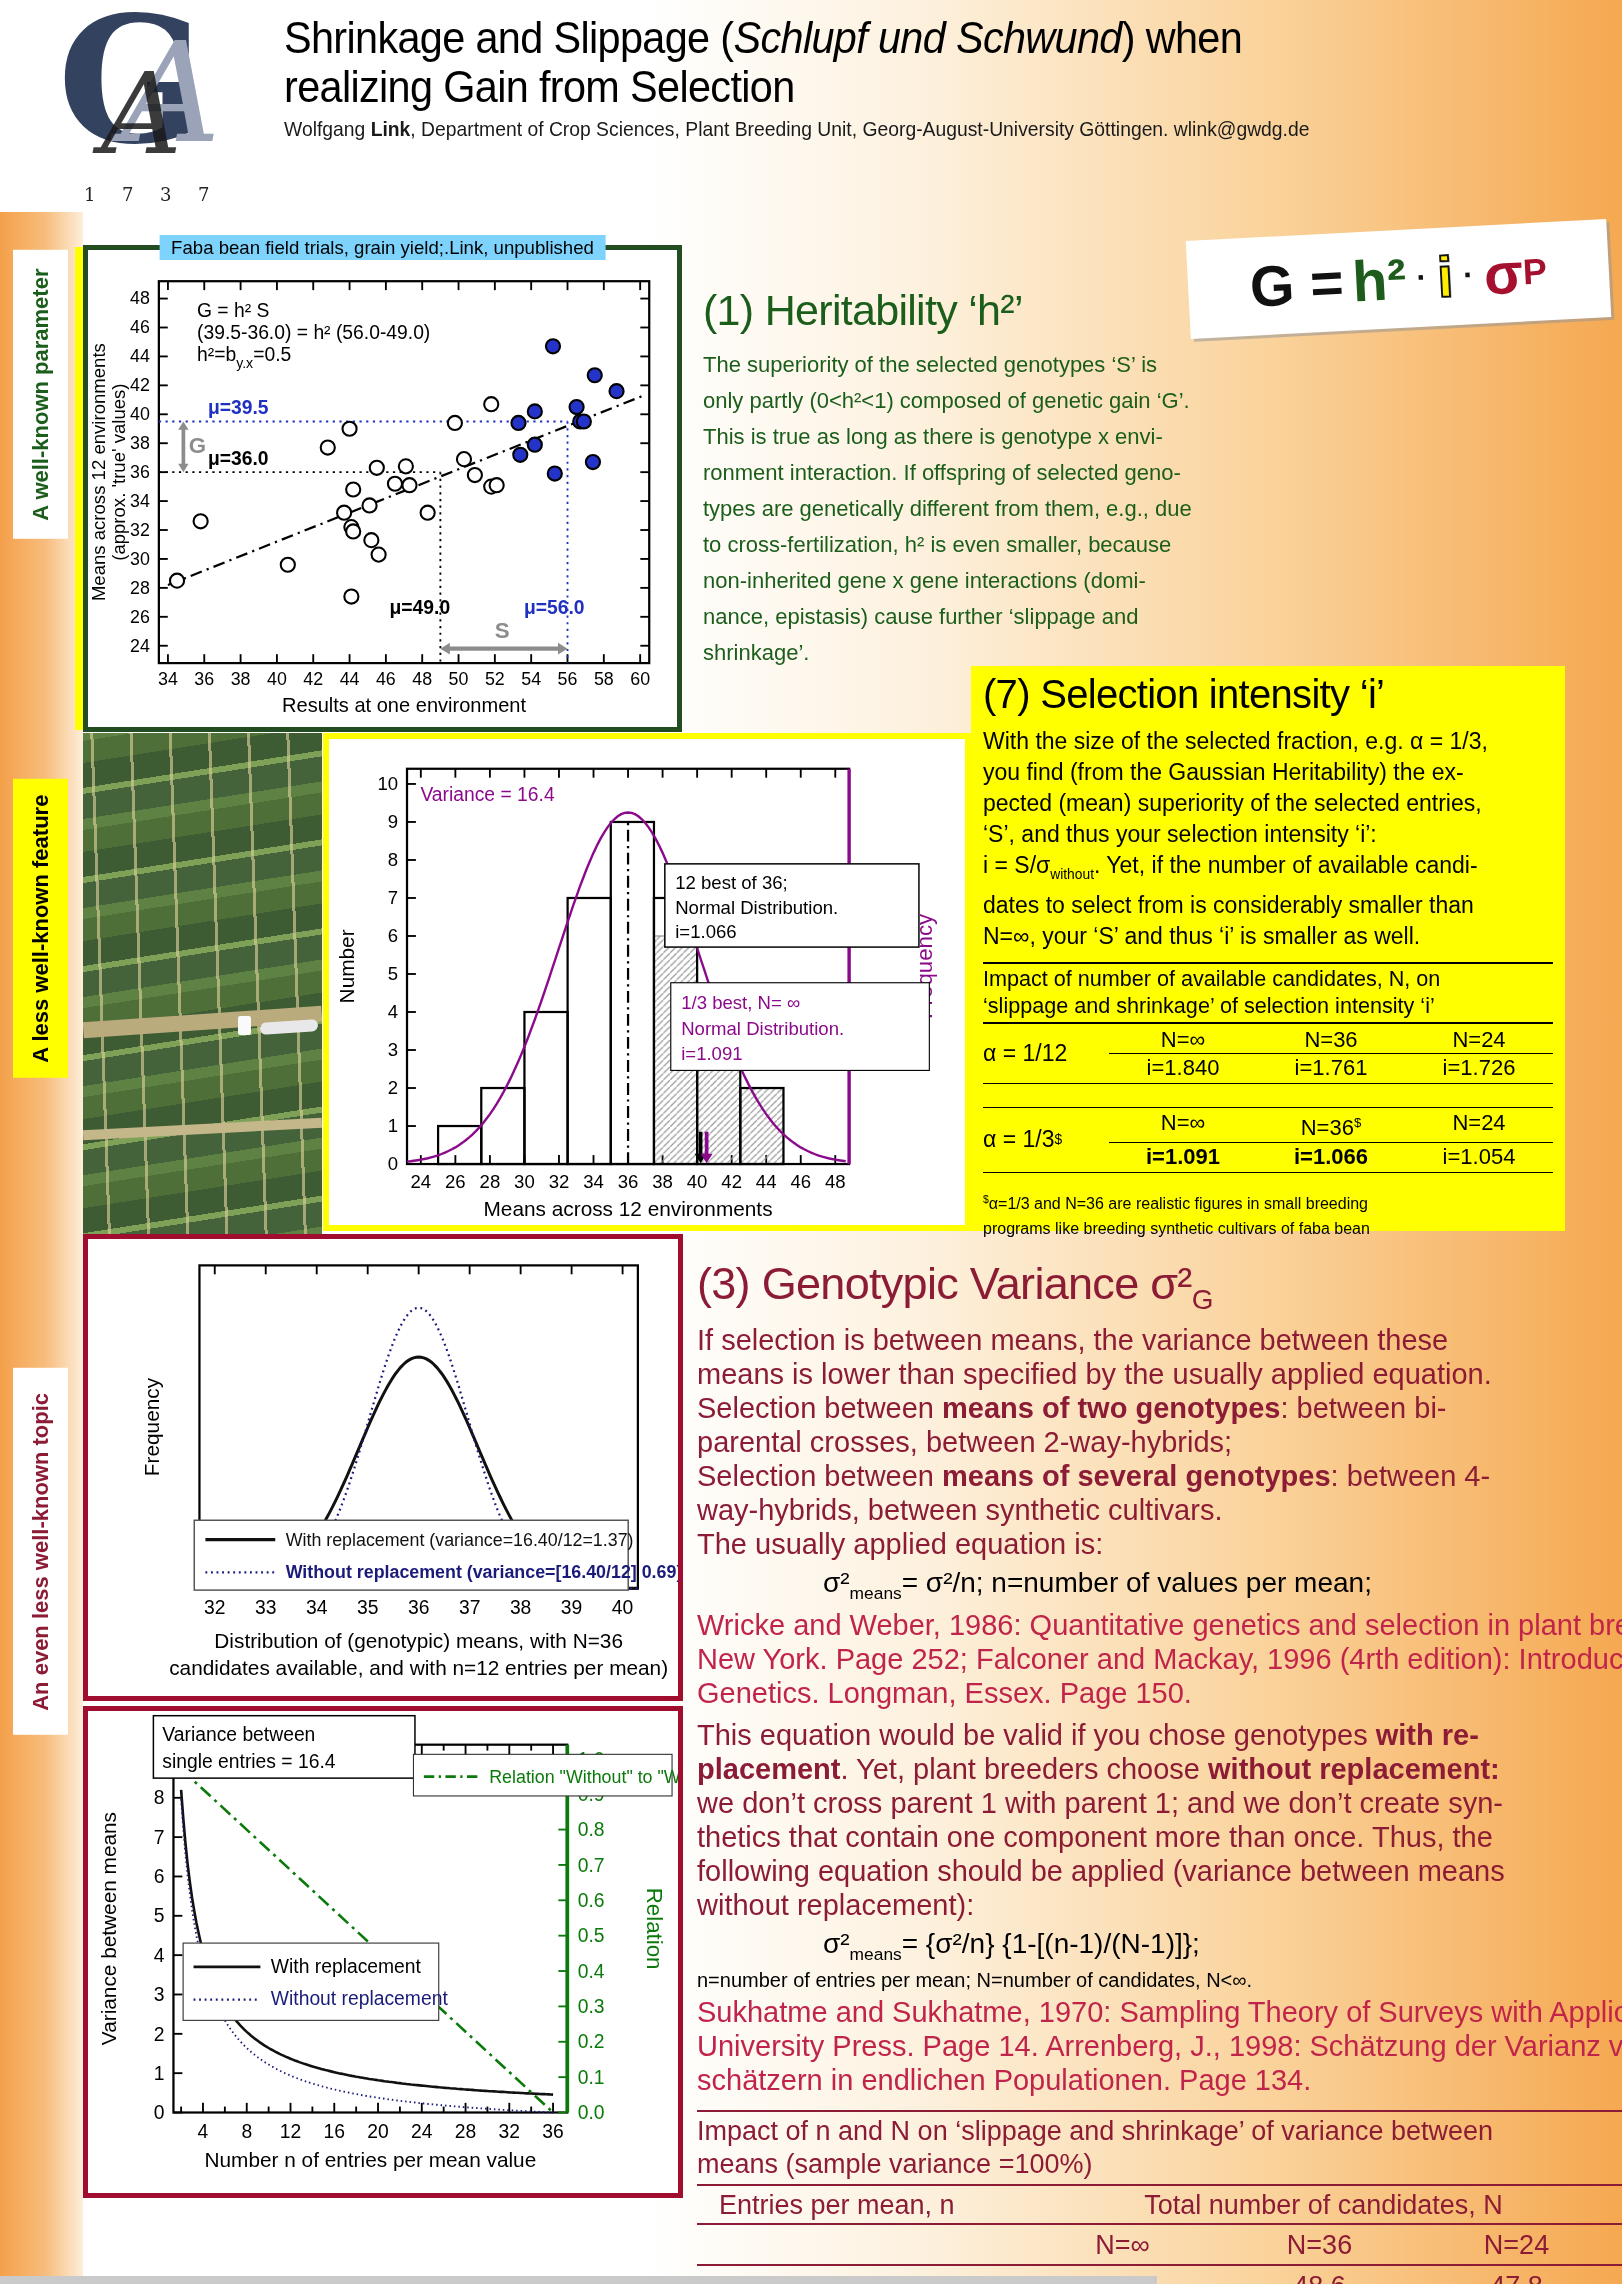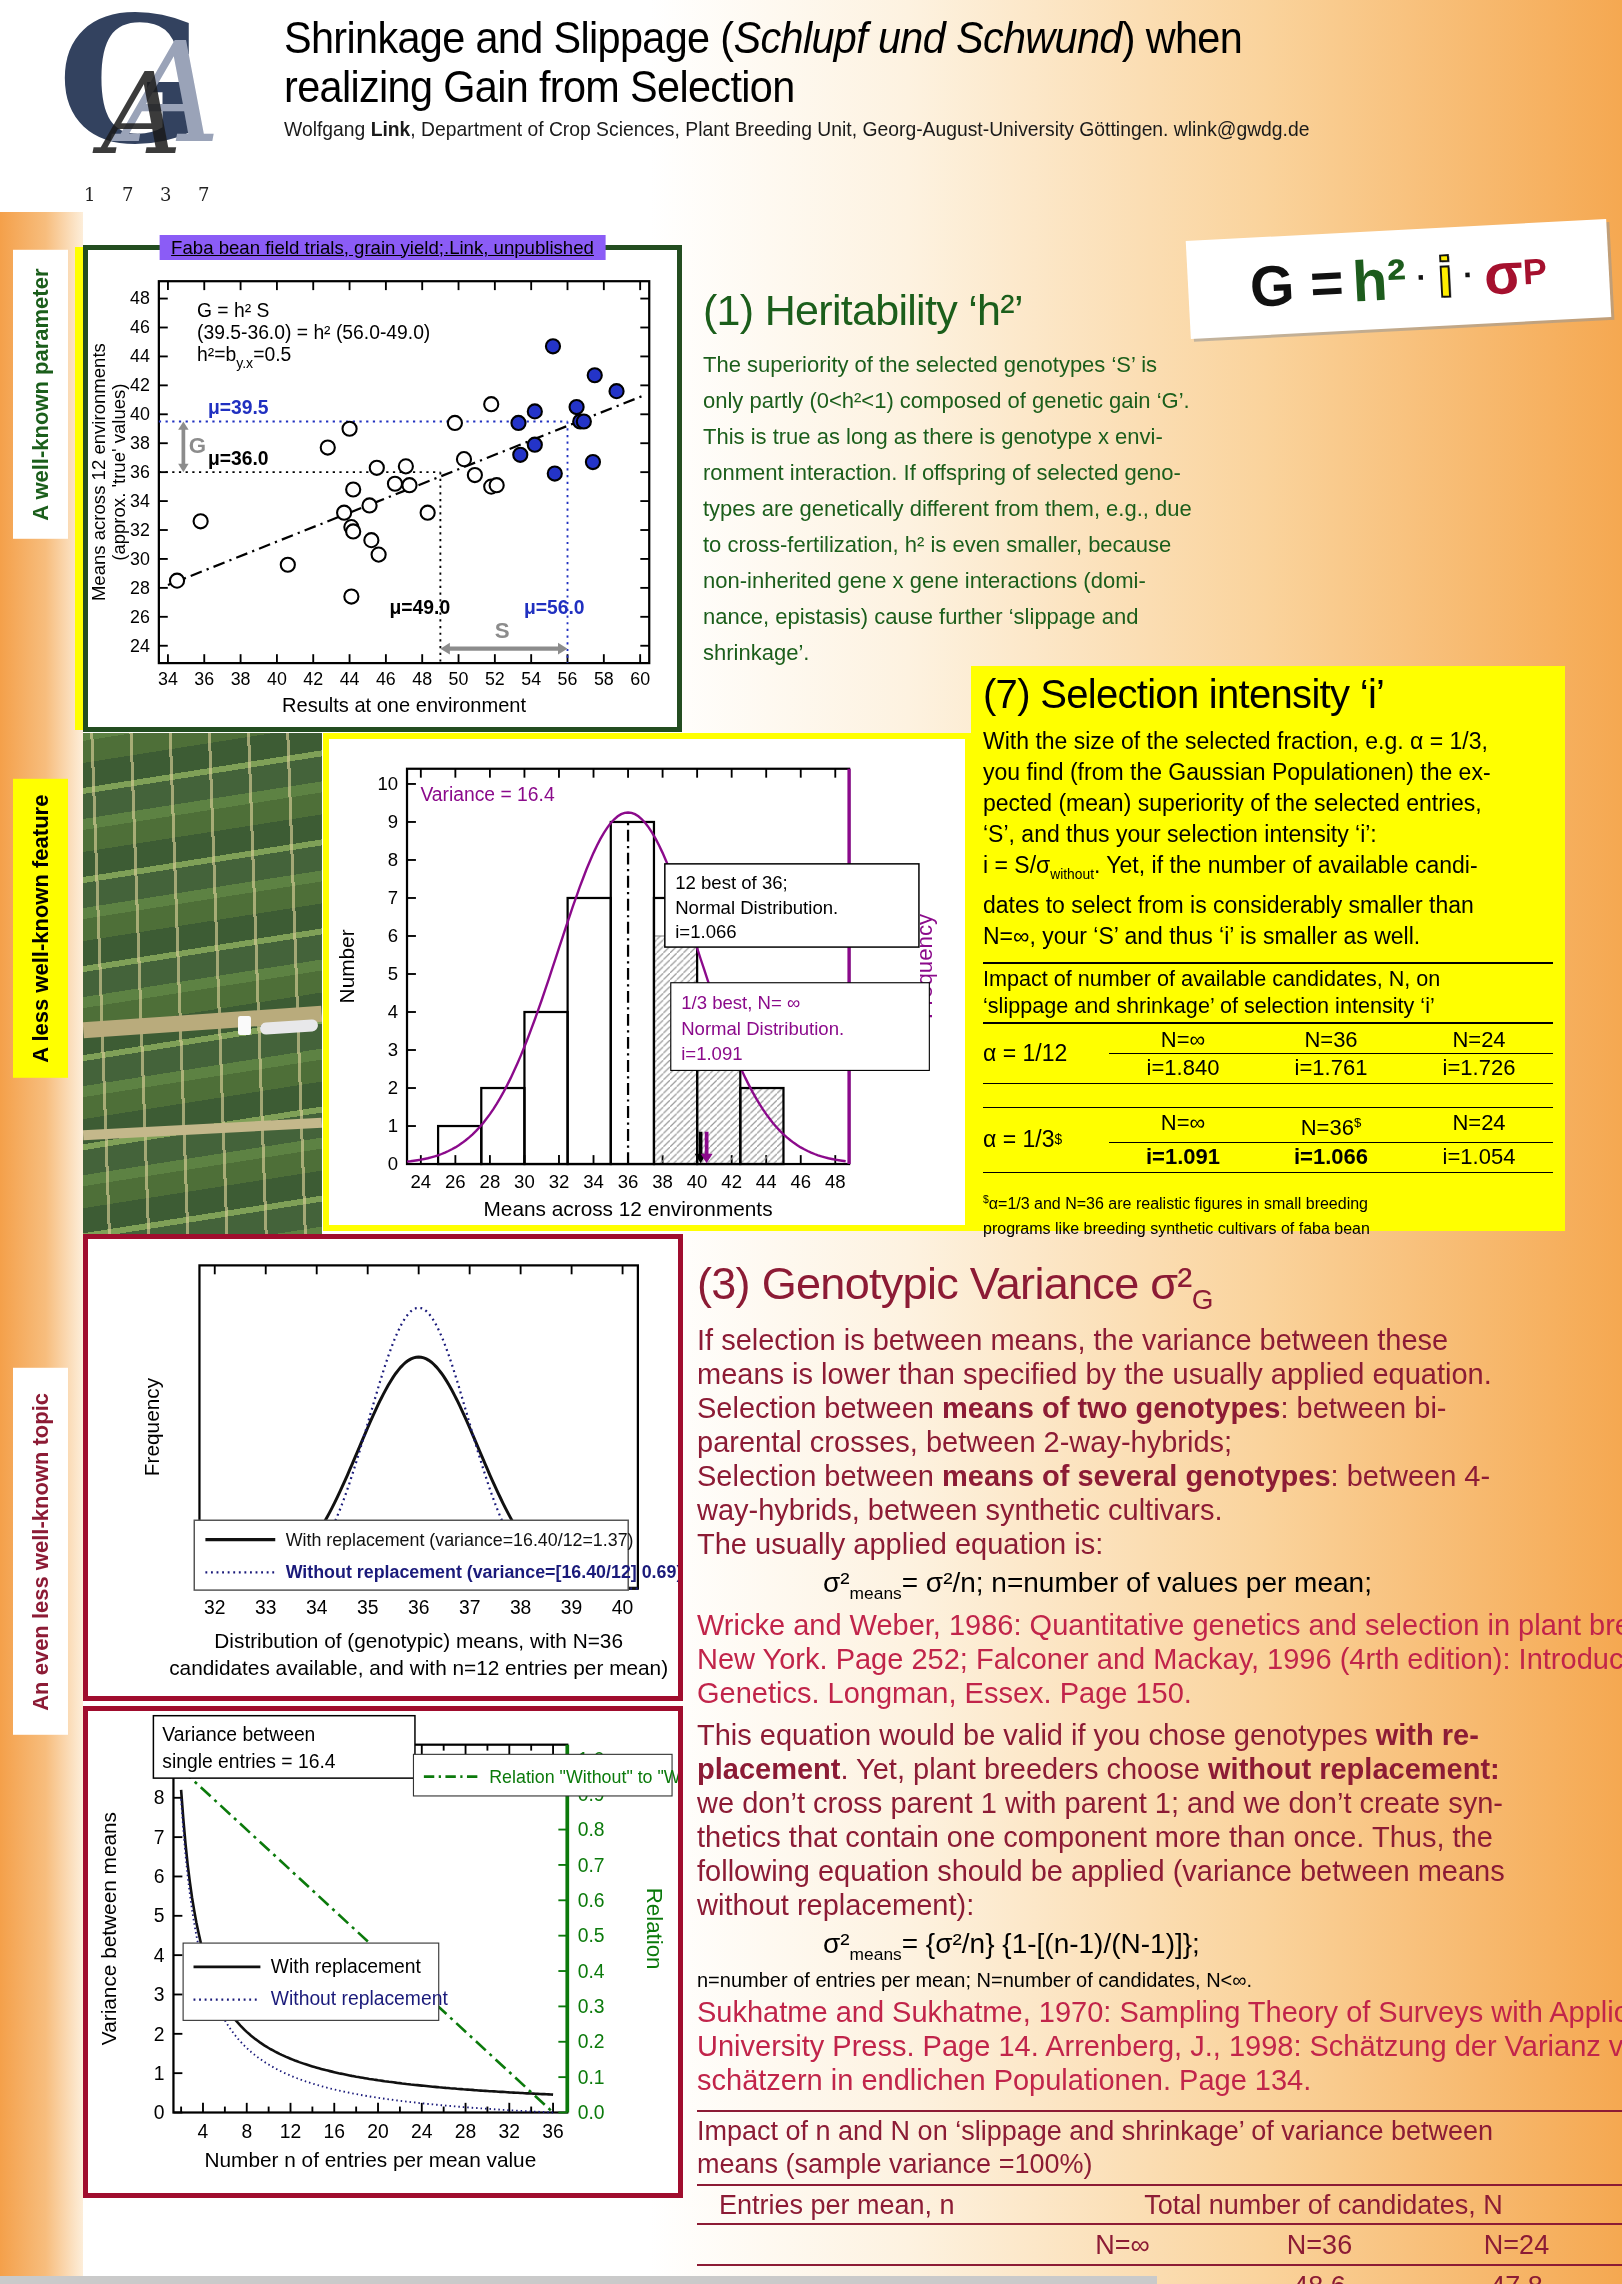--- a/index.html
+++ b/index.html
@@ -31,22 +31,22 @@
   
   .side-label{position:absolute;left:13.4px;width:49px;writing-mode:vertical-rl;transform:rotate(180deg);
      text-align:center;font-size:22px;font-weight:600;padding:7.4px 3px;background:#fff;display:flex;align-items:center;justify-content:center;}
   .side-label.l1{top:250px;height:274px;color:#1b5e1b;}
   .side-label.l2{top:779px;height:284px;color:#000;background:#ffff00;}
   .side-label.l3{top:1368px;height:352px;color:#8c1b35;}
   
   .yellow-strip{position:absolute;left:75px;top:247px;width:9.7px;height:483px;background:#ffff00;}
   .panel{position:absolute;background:#fff;}
   .p-scatter{left:83px;top:245px;width:589px;height:477px;border:5.2px solid #234d20;}
-  .p-scatter-title{position:absolute;left:50%;top:-15px;transform:translateX(-50%);background:#8b5cf6;
-     padding:1.5px 12px;font-size:18.6px;color:#000;white-space:nowrap;z-index:4;text-decoration:underline;}
+  .p-scatter-title{position:absolute;left:50%;top:-15px;transform:translateX(-50%);background:#7dd3fc;
+     padding:1.5px 12px;font-size:18.6px;color:#000;white-space:nowrap;z-index:4;}
   .p-hist{left:323px;top:733px;width:636px;height:486px;border:6px solid #ffff00;}
   .p-norm{left:83px;top:1234px;width:590px;height:457px;border:5.2px solid #a00d2e;}
   .p-decay{left:83px;top:1706px;width:590px;height:482px;border:5.2px solid #a00d2e;}
   .photo{position:absolute;left:83px;top:733px;width:239px;height:501px;overflow:hidden;background:#51713d;}
   .photo-inner{position:absolute;left:-22px;top:-22px;width:312px;height:565px;transform:skewY(-7deg) rotate(-2deg);
      background:
        repeating-linear-gradient(90deg, rgba(215,205,150,.65) 0 3px, transparent 3px 39px),
        repeating-linear-gradient(0deg, #4e6f38 0 22px, #5d8243 22px 33px, #44633a 33px 58px, #7fa057 58px 64px, #3d5c34 64px 89px),
        #51713d;}
   .photo-road{position:absolute;left:0;top:56%;width:100%;height:16.4px;background:#b9ab7c;transform:rotate(-4deg);}
@@ -440,21 +440,21 @@
         <div class="line">to cross-fertilization, h² is even smaller, because</div>
         <div class="line">non-inherited gene x gene interactions (domi-</div>
         <div class="line">nance, epistasis) cause further ‘slippage and</div>
         <div class="line">shrinkage’.</div>
       </div>
   </div>
 
   <div class="sec2">
     <h2>(7) Selection intensity ‘i’</h2>
     <div class="line">With the size of the selected fraction, e.g. α = 1/3,</div>
-    <div class="line">you find (from the Gaussian Populationen) the ex-</div>
+    <div class="line">you find (from the Gaussian Heritability) the ex-</div>
     <div class="line">pected (mean) superiority of the selected entries,</div>
     <div class="line">‘S’, and thus your selection intensity ‘i’:</div>
     <div class="line"><span>i = S/σ</span><sub>without</sub><span>. Yet, if the number of available candi-</span></div>
     <div class="line">dates to select from is considerably smaller than</div>
     <div class="line">N=∞, your ‘S’ and thus ‘i’ is smaller as well.</div>
 
     <div class="s2table">
       <div class="rule-b"></div>
       <div class="s2t-title">
         <div>Impact of number of available candidates, N, on</div>

